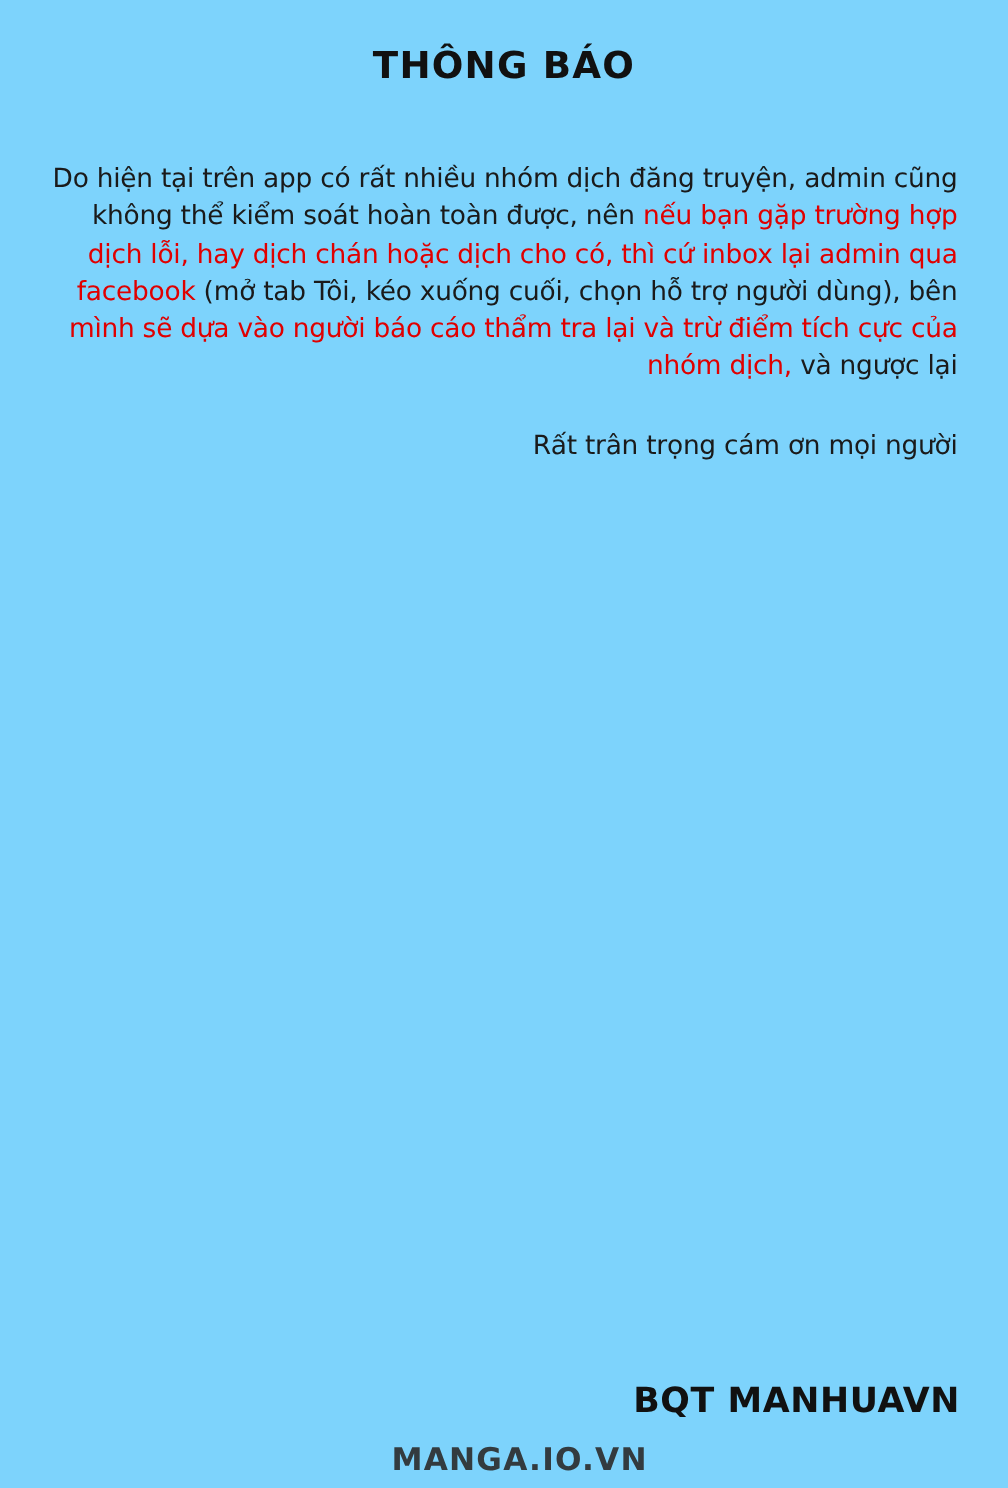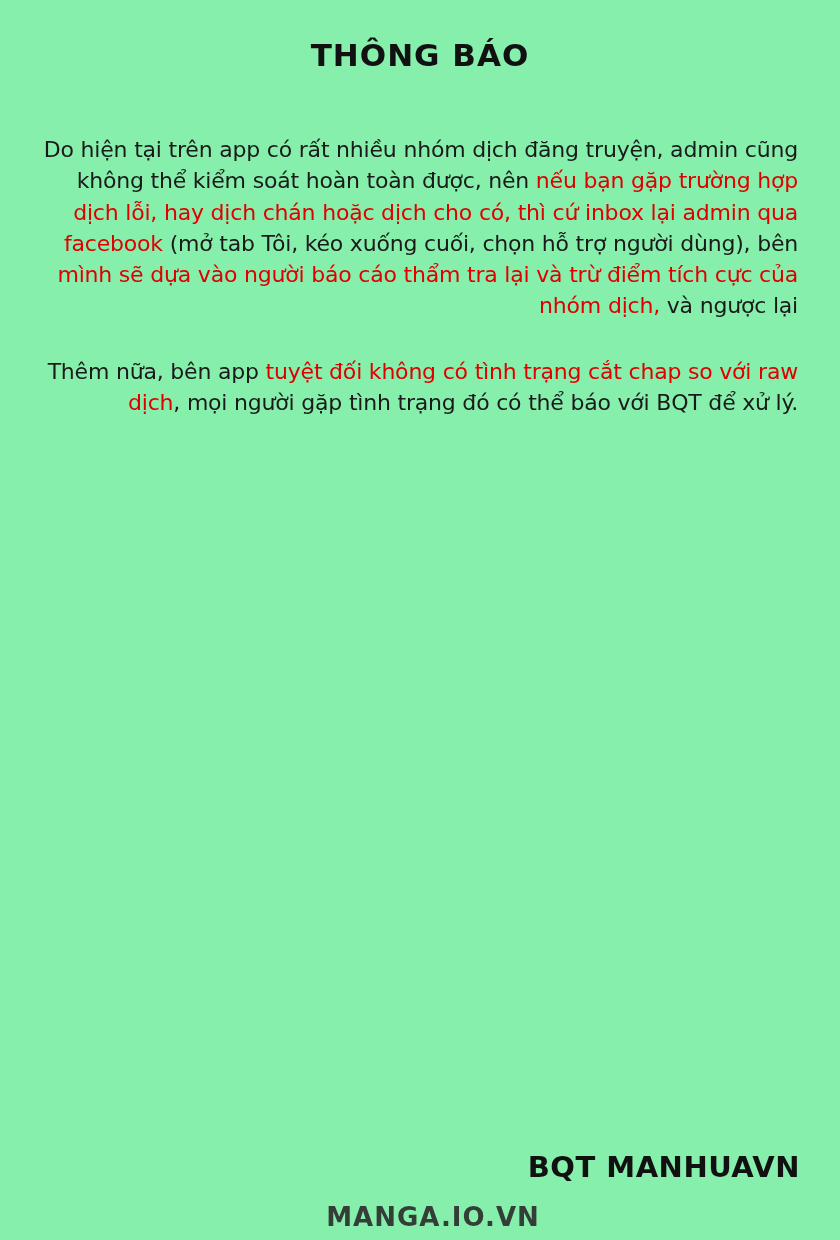--- a/index.html
+++ b/index.html
@@ -11,21 +11,21 @@
     height: 1240px;
     background: #f2f2f2;
     font-family: "DejaVu Sans", sans-serif;
     overflow: hidden;
     position: relative;
   }
   .page {
     position: relative;
     width: 840px;
     height: 1240px;
-    background: #86efac;
+    background: #7dd3fc;
     box-sizing: border-box;
   }
   .title {
     text-align: center;
     font-weight: bold;
     font-size: 31px;
     letter-spacing: 1px;
     color: #111111;
     padding-top: 38px;
     line-height: 1.1;
@@ -88,21 +88,21 @@
 </style>
 </head>
 <body>
 
 <div class="page">
 
   <div class="title">THÔNG BÁO</div>
 
   <div class="body-text">
     <p class="para"><span>Do hiện tại trên app có rất nhiều nhóm dịch đăng truyện, admin cũng không thể kiểm soát hoàn toàn được, nên </span><span class="hl">nếu bạn gặp trường hợp dịch lỗi, hay dịch chán hoặc dịch cho có, thì cứ inbox lại admin qua facebook</span><span> (mở tab Tôi, kéo xuống cuối, chọn hỗ trợ người dùng), bên </span><span class="hl">mình sẽ dựa vào người báo cáo thẩm tra lại và trừ điểm tích cực của nhóm dịch,</span><span> và ngược lại</span></p>
-    <p class="para"><span>Thêm nữa, bên app </span><span class="hl">tuyệt đối không có tình trạng cắt chap so với raw dịch</span><span>, mọi người gặp tình trạng đó có thể báo với BQT để xử lý.</span></p>
+    <p class="para"><span>Rất trân trọng cám ơn mọi người</span></p>
   </div>
 
   <div class="signature">BQT MANHUAVN</div>
 
   <div class="watermark">
     <div class="wm-line2">MANGA.IO.VN</div>
   </div>
 
 </div>
 

